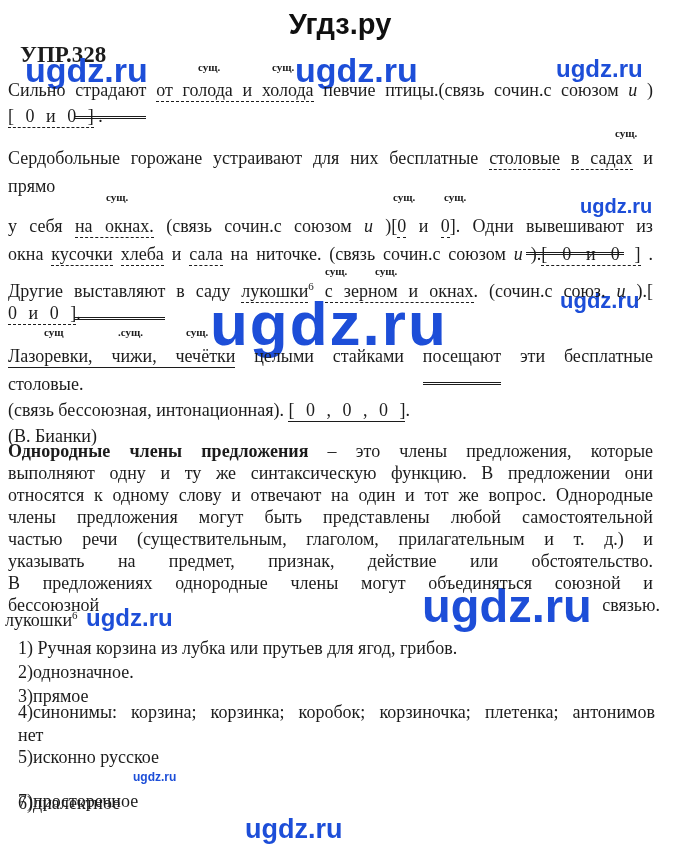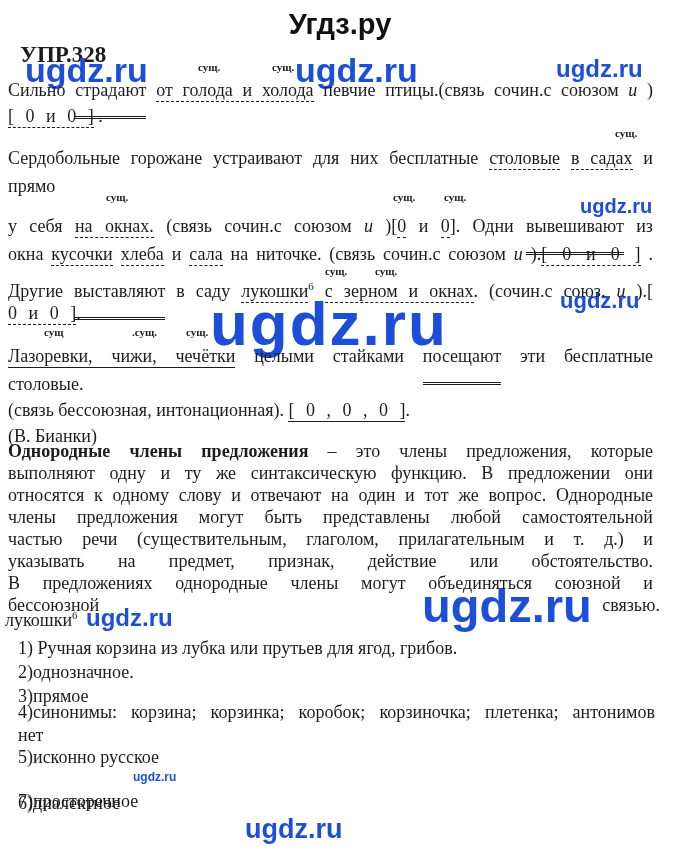--- a/index.html
+++ b/index.html
@@ -90,21 +90,21 @@
 <div class="line just" id="s3b"><span>окна </span><span class="u-dash">кусочки</span><span> </span><span class="u-dash">хлеба</span><span> и </span><span class="u-dash">сала</span><span> на ниточке. (связь сочин.с союзом </span><span class="i">и</span><span> ).</span><span class="u-dash sch">[ 0 и 0 ]</span><span> .</span></div>
 <div class="labelrow" id="lab3b">
     <span style="left: 325px;">сущ.</span>
     <span style="left: 375px;">сущ.</span>
   </div>
 
 <div class="line just" id="s4a"><span>Другие </span><span class="u-double">выставляют</span><span> в саду </span><span class="u-dash">лукошки</span><sup class="sup">6</sup><span> </span><span class="u-dash">с зерном и окнах</span><span>. (сочин.с союз. </span><span class="i">и</span><span> ).[</span></div>
 <div class="line" id="s4b"><span class="u-dash sch">0 и 0 ]</span><span>.</span></div>
 <div class="labelrow" id="lab4">
     <span style="left: 44px;">сущ</span>
-    <span style="left: 132px;">.сущ.</span>
+    <span style="left: 118px;">.сущ.</span>
     <span style="left: 186px;">сущ.</span>
   </div>
 
 <div class="line just" id="s5a"><span class="u-solid">Лазоревки, чижи, чечётки</span><span> целыми стайками </span><span class="u-double">посещают</span><span> эти бесплатные</span></div>
 <div class="line" id="s5b"><span>столовые.</span></div>
 <div class="line" id="s6"><span>(связь бессоюзная, интонационная). </span><span class="u-solid sch">[ 0 , 0 , 0 ]</span><span>.</span></div>
 <div class="line" id="s7"><span>(В. Бианки)</span></div>
 
 <div class="line just" id="p1"><span class="b">Однородные члены предложения</span><span> – это члены предложения, которые</span></div>
 <div class="line just" id="p2"><span>выполняют одну и ту же синтаксическую функцию. В предложении они</span></div>

